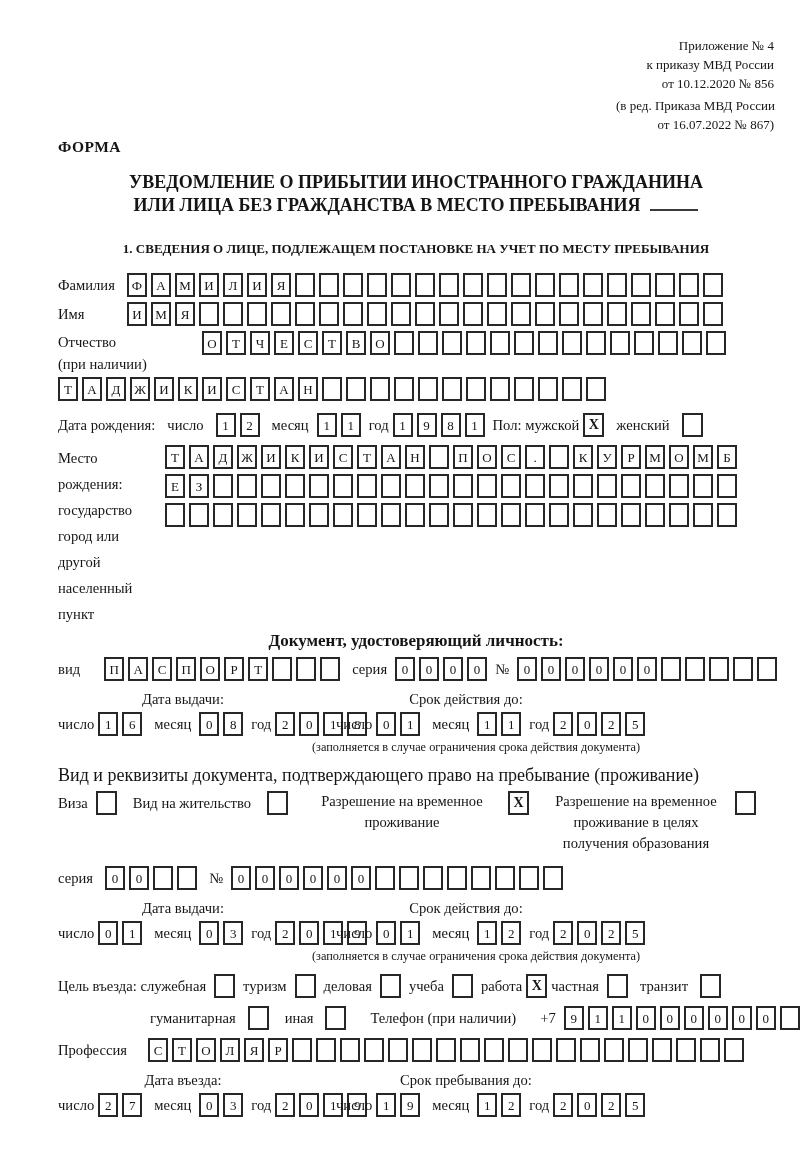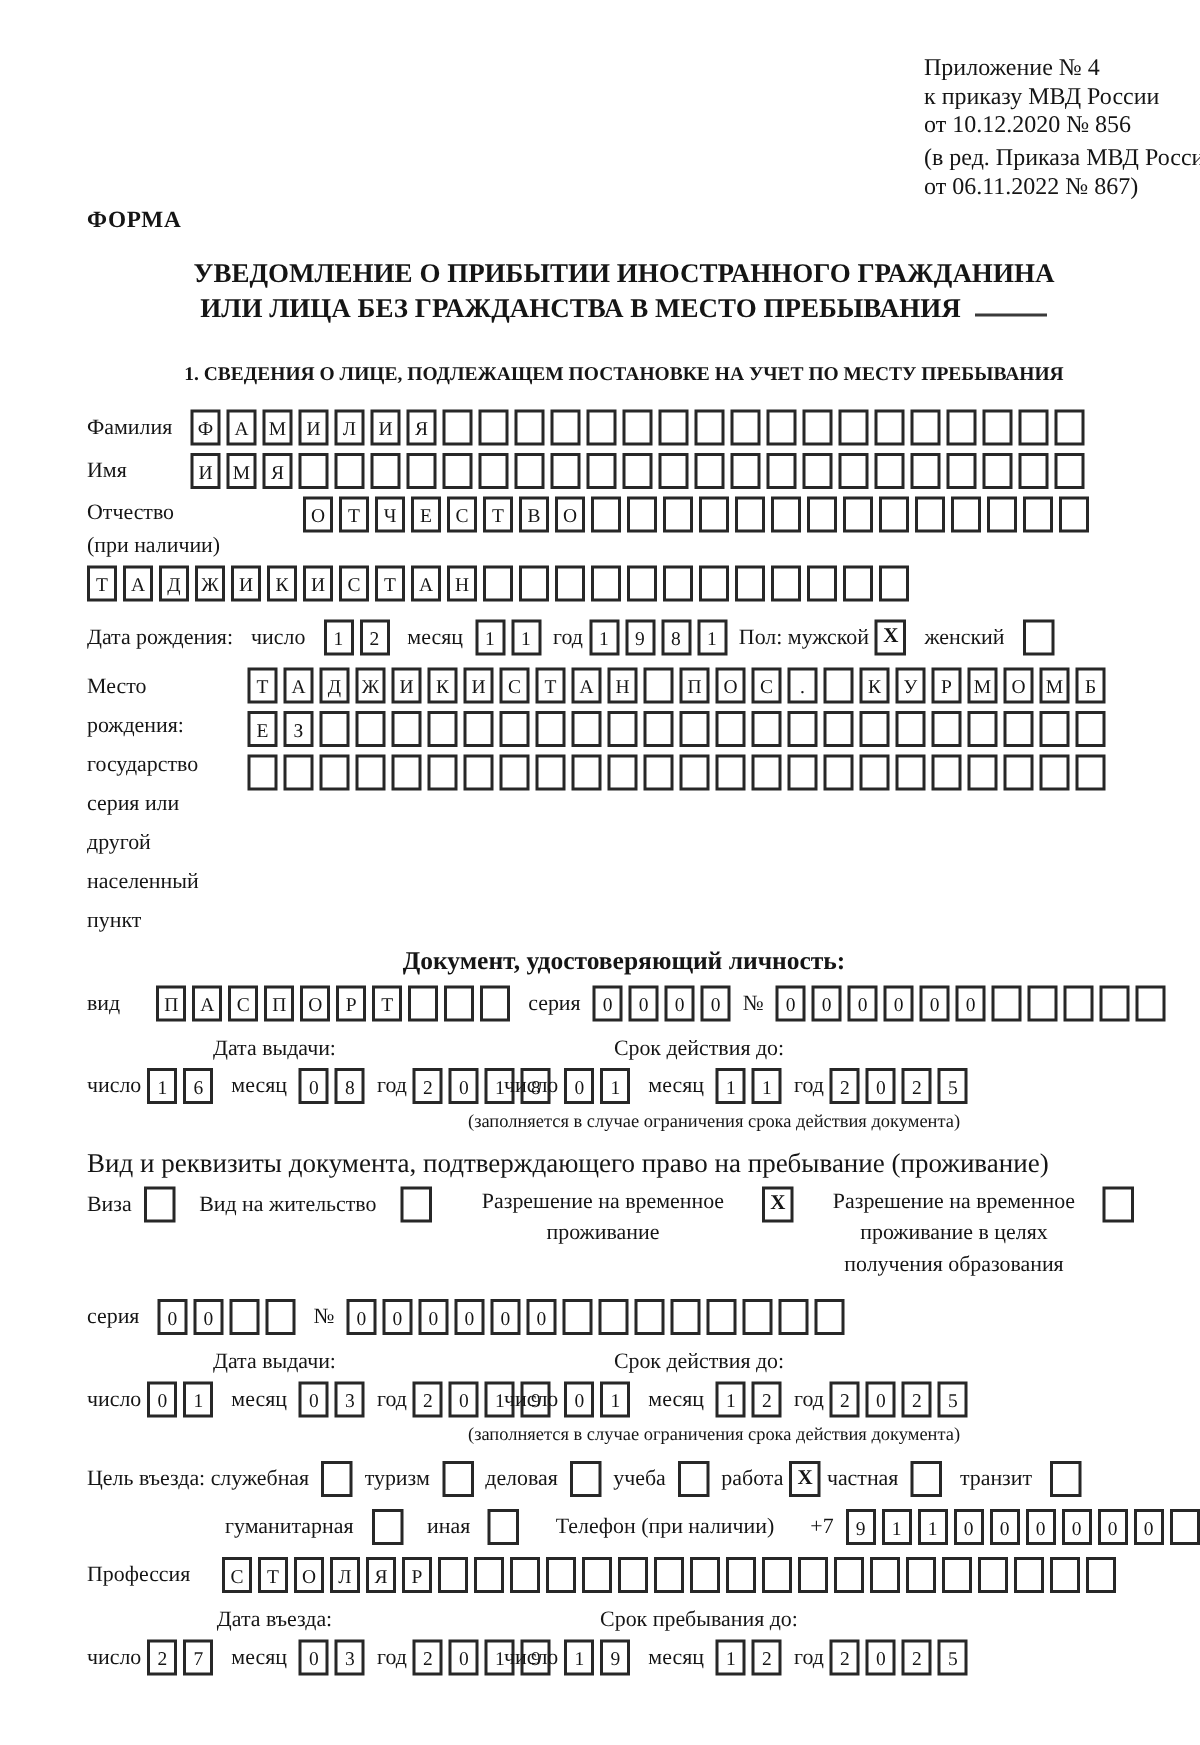--- a/index.html
+++ b/index.html
@@ -1,20 +1,20 @@
 <!DOCTYPE html>
 <html><head>
 <meta charset="utf-8">
 <style>
   html,body{margin:0;padding:0;background:#fff;}
   body{width:800px;height:1163px;overflow:hidden;color:#151515;
        font-family:"Liberation Serif","DejaVu Serif",serif;}
   .page{box-sizing:border-box;width:800px;height:1163px;padding:36px 26px 0 58px;}
 
-  .hdr{margin-left:558px;font-size:16px;line-height:19px;white-space:nowrap;}
+  .hdr{margin-left:558px;font-size:13px;line-height:19px;white-space:nowrap;text-align:right;}
   .hdr .sub{margin-top:3px;}
   .forma{padding-right:8px;font-weight:bold;font-size:15.5px;margin-top:4px;letter-spacing:.5px;}
 
   .title{text-align:center;font-weight:bold;font-size:18px;line-height:23px;margin-top:15px;}
   .blank{display:inline-block;width:48px;border-bottom:2px solid #3a3a3a;margin-left:10px;vertical-align:baseline;}
   .sec1{text-align:center;font-weight:bold;font-size:13px;margin-top:24px;white-space:nowrap;}
 
   .row{display:flex;align-items:flex-start;margin-top:5px;font-size:14.6px;}
   .lbl{flex:none;line-height:24px;}
   .lbl2 div{line-height:22px;}
@@ -55,21 +55,21 @@
 <body>
 
 <div class="page">
 
   <div class="hdr">
     <div>Приложение № 4</div>
     <div>к приказу МВД России</div>
     <div>от 10.12.2020 № 856</div>
     <div class="sub">
       <div>(в ред. Приказа МВД России</div>
-      <div>от 06.11.2022 № 867)</div>
+      <div>от 16.07.2022 № 867)</div>
     </div>
   </div>
 
   <div class="forma">ФОРМА</div>
 
   <div class="title">
     <div>УВЕДОМЛЕНИЕ О ПРИБЫТИИ ИНОСТРАННОГО ГРАЖДАНИНА</div>
     <div><span>ИЛИ ЛИЦА БЕЗ ГРАЖДАНСТВА В МЕСТО ПРЕБЫВАНИЯ</span><span class="blank"></span></div>
   </div>
 
@@ -228,21 +228,21 @@
       <span class="gap12"></span>
     <span class="lbl">женский</span>
       <span class="gap12"></span>
     <span class="cbox"></span>
   </div>
 
   <div class="bp">
     <div class="bl">
       <div>Место рождения:</div>
       <div>государство</div>
-      <div>серия или другой</div>
+      <div>город или другой</div>
       <div>населенный пункт</div>
     </div>
     <div class="br">
       <span class="cells">
           <span class="cell">Т</span>
           <span class="cell">А</span>
           <span class="cell">Д</span>
           <span class="cell">Ж</span>
           <span class="cell">И</span>
           <span class="cell">К</span>

